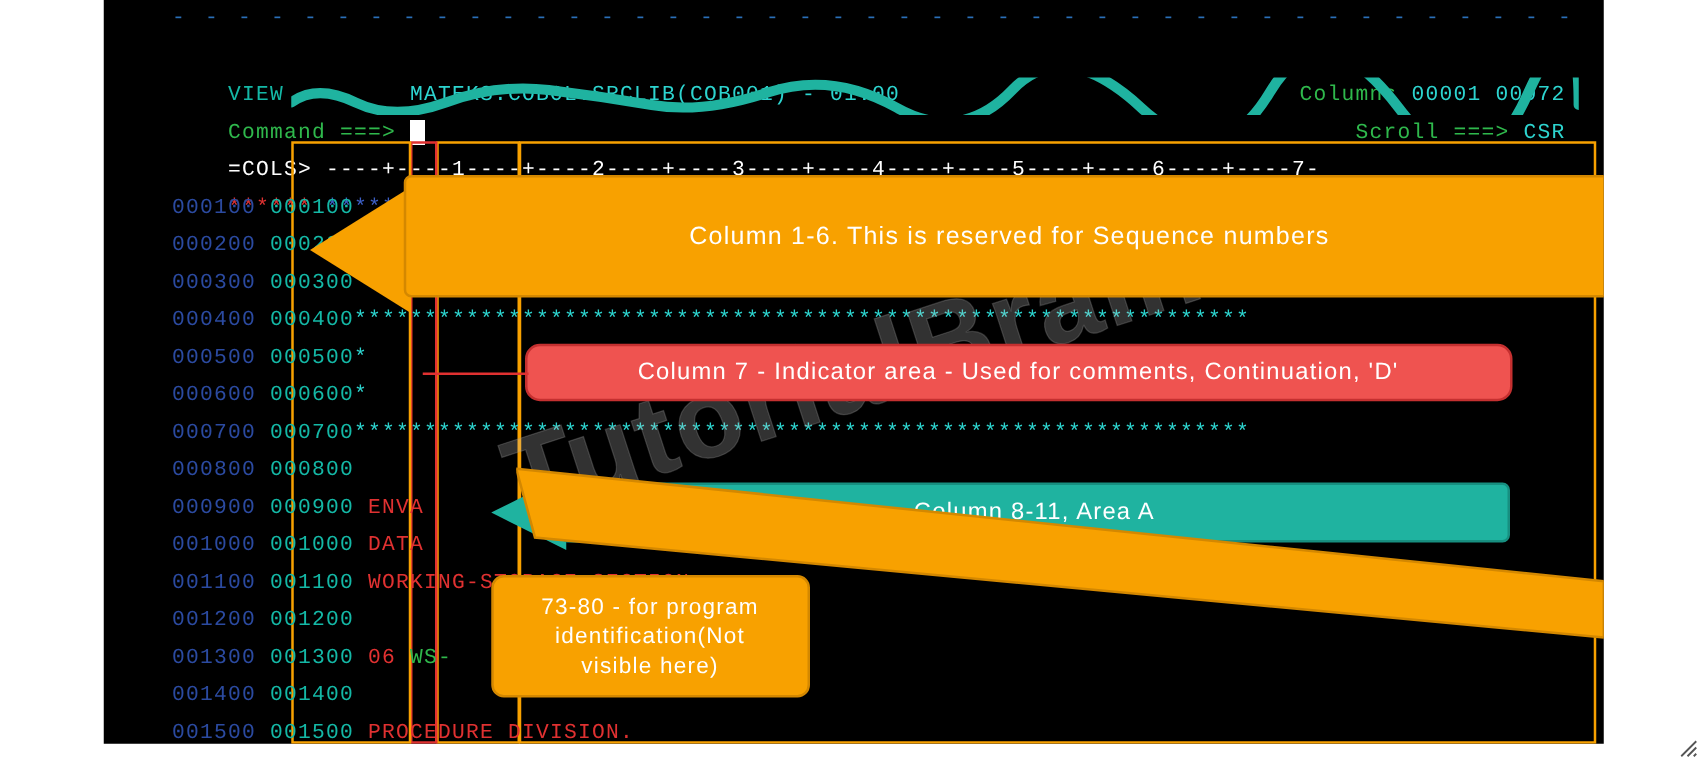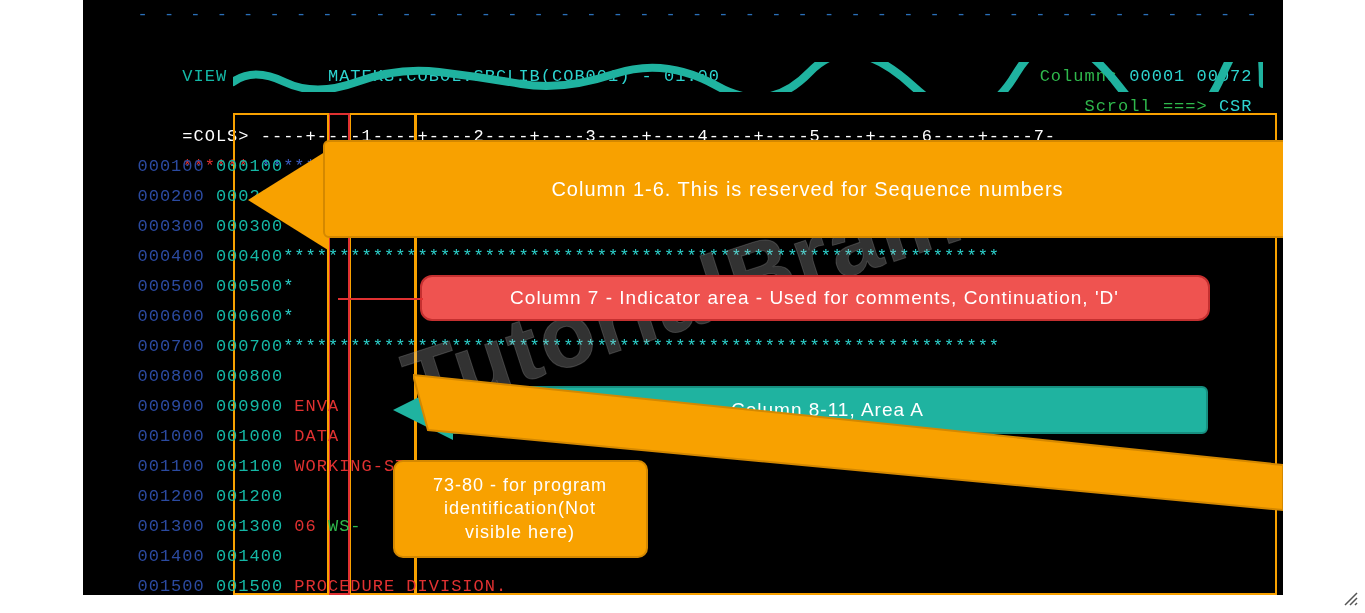--- a/index.html
+++ b/index.html
@@ -43,20 +43,23 @@
 
   <div class="dash-top">- - - - - - - - - - - - - - - - - - - - - - - - - - - - - - - - - - - - - - - - - - - - - - - - - - - - - - - - - - - - - - - - - - - - - - - - - - - - - - - -</div>
 
   <div class="row" style="top:32px;">
     <span class="c-yellow">VIEW</span><span>         </span><span class="c-cyan">MATEKS.COBOL.SRCLIB(COB001) - 01.00</span>
   </div>
   <div class="row" style="top:32px;left:auto;right:30px;">
     <span class="c-green">Columns</span> <span class="c-cyan">00001 00072</span>
   </div>
 
+  <div class="row" style="top:62px;">
+    <span class="c-green">Command ===&gt;</span> <span class="cursor"></span>
+  </div>
   <div class="row" style="top:62px;left:auto;right:30px;">
     <span class="c-green">Scroll ===&gt;</span> <span class="c-cyan">CSR</span>
   </div>
 
   <div class="wavy">
     <svg viewBox="0 0 1000 30" preserveAspectRatio="none">
       <path d="M0,20 Q20,5 50,20 T120,20 T200,10 T280,22 T370,12 T470,24 T560,10 T660,24 T760,12 T860,24 T960,14 T1000,22" stroke="#1fb3a0" stroke-width="8" fill="none" stroke-linecap="round"></path>
     </svg>
   </div>
 

